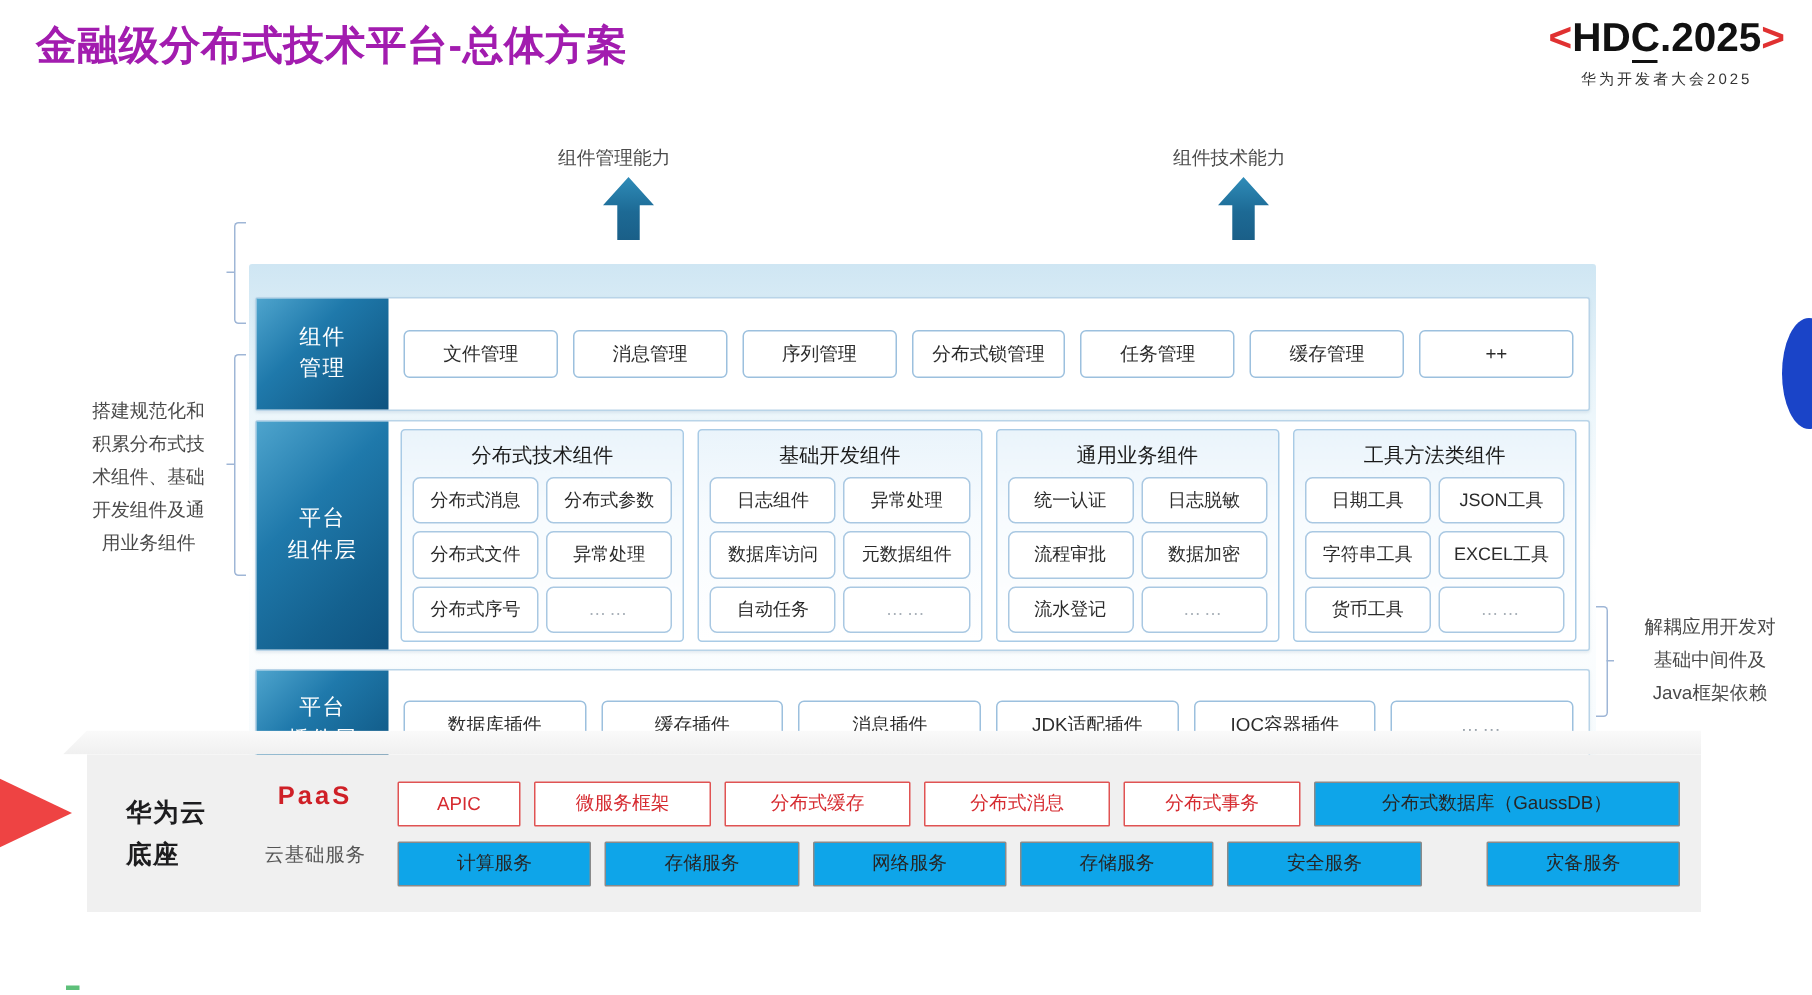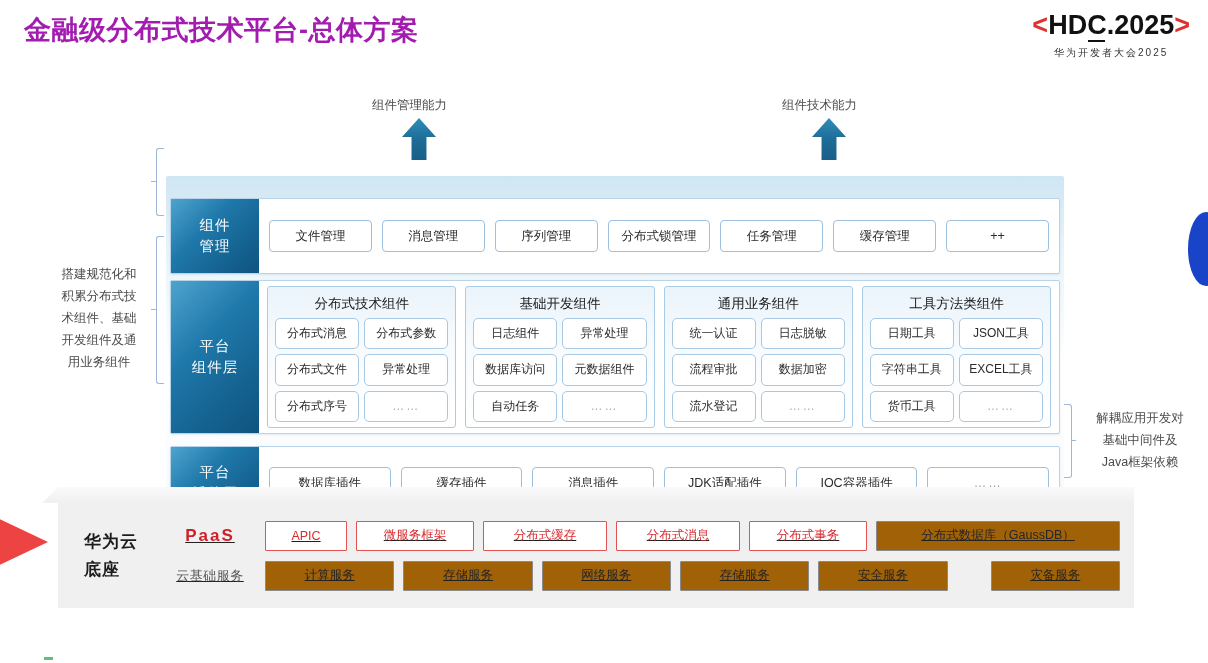--- a/index.html
+++ b/index.html
@@ -115,31 +115,31 @@
   .base{
     position:absolute;left:58px;top:503px;width:1076px;height:105px;
     background:#f0f0f0;
   }
   .base-left{
     position:absolute;left:0;top:0;width:106px;height:100%;
     display:flex;flex-direction:column;align-items:center;justify-content:center;
     font-size:17px;font-weight:bold;color:#1d1d1f;line-height:1.6;letter-spacing:1px;
   }
   .base-rows{position:absolute;left:106px;top:0;right:14px;bottom:0;display:flex;flex-direction:column;justify-content:center;gap:10px;}
-  .base-row{display:flex;align-items:center;gap:9px;height:30px;text-decoration:underline;}
+  .base-row{display:flex;gap:9px;height:30px;}
   .base-rowlabel{flex:0 0 92px;text-align:center;white-space:nowrap;}
   .lbl-paas{font-size:17px;font-weight:bold;color:#cf2027;letter-spacing:2px;}
   .lbl-cloud{font-size:13px;color:#555;letter-spacing:0.5px;}
   .box-red{
     height:28px;border:1.5px solid #e05353;background:#fff;border-radius:1px;
     display:flex;align-items:center;justify-content:center;
     font-size:12.5px;color:#d62b30;white-space:nowrap;padding:0 6px;
   }
   .box-gray{
-    height:28px;border:1.5px solid #8a8a8a;background:#a16207;border-radius:1px;
+    height:28px;border:1.5px solid #8a8a8a;background:#0ea5e9;border-radius:1px;
     display:flex;align-items:center;justify-content:center;
     font-size:12.5px;color:#262626;white-space:nowrap;padding:0 6px;
   }
   .green-dot{position:absolute;left:44px;top:657px;width:9px;height:3px;background:#5ec07a;}
 </style>
 </head>
 <body>
 
 <div class="page">
 

